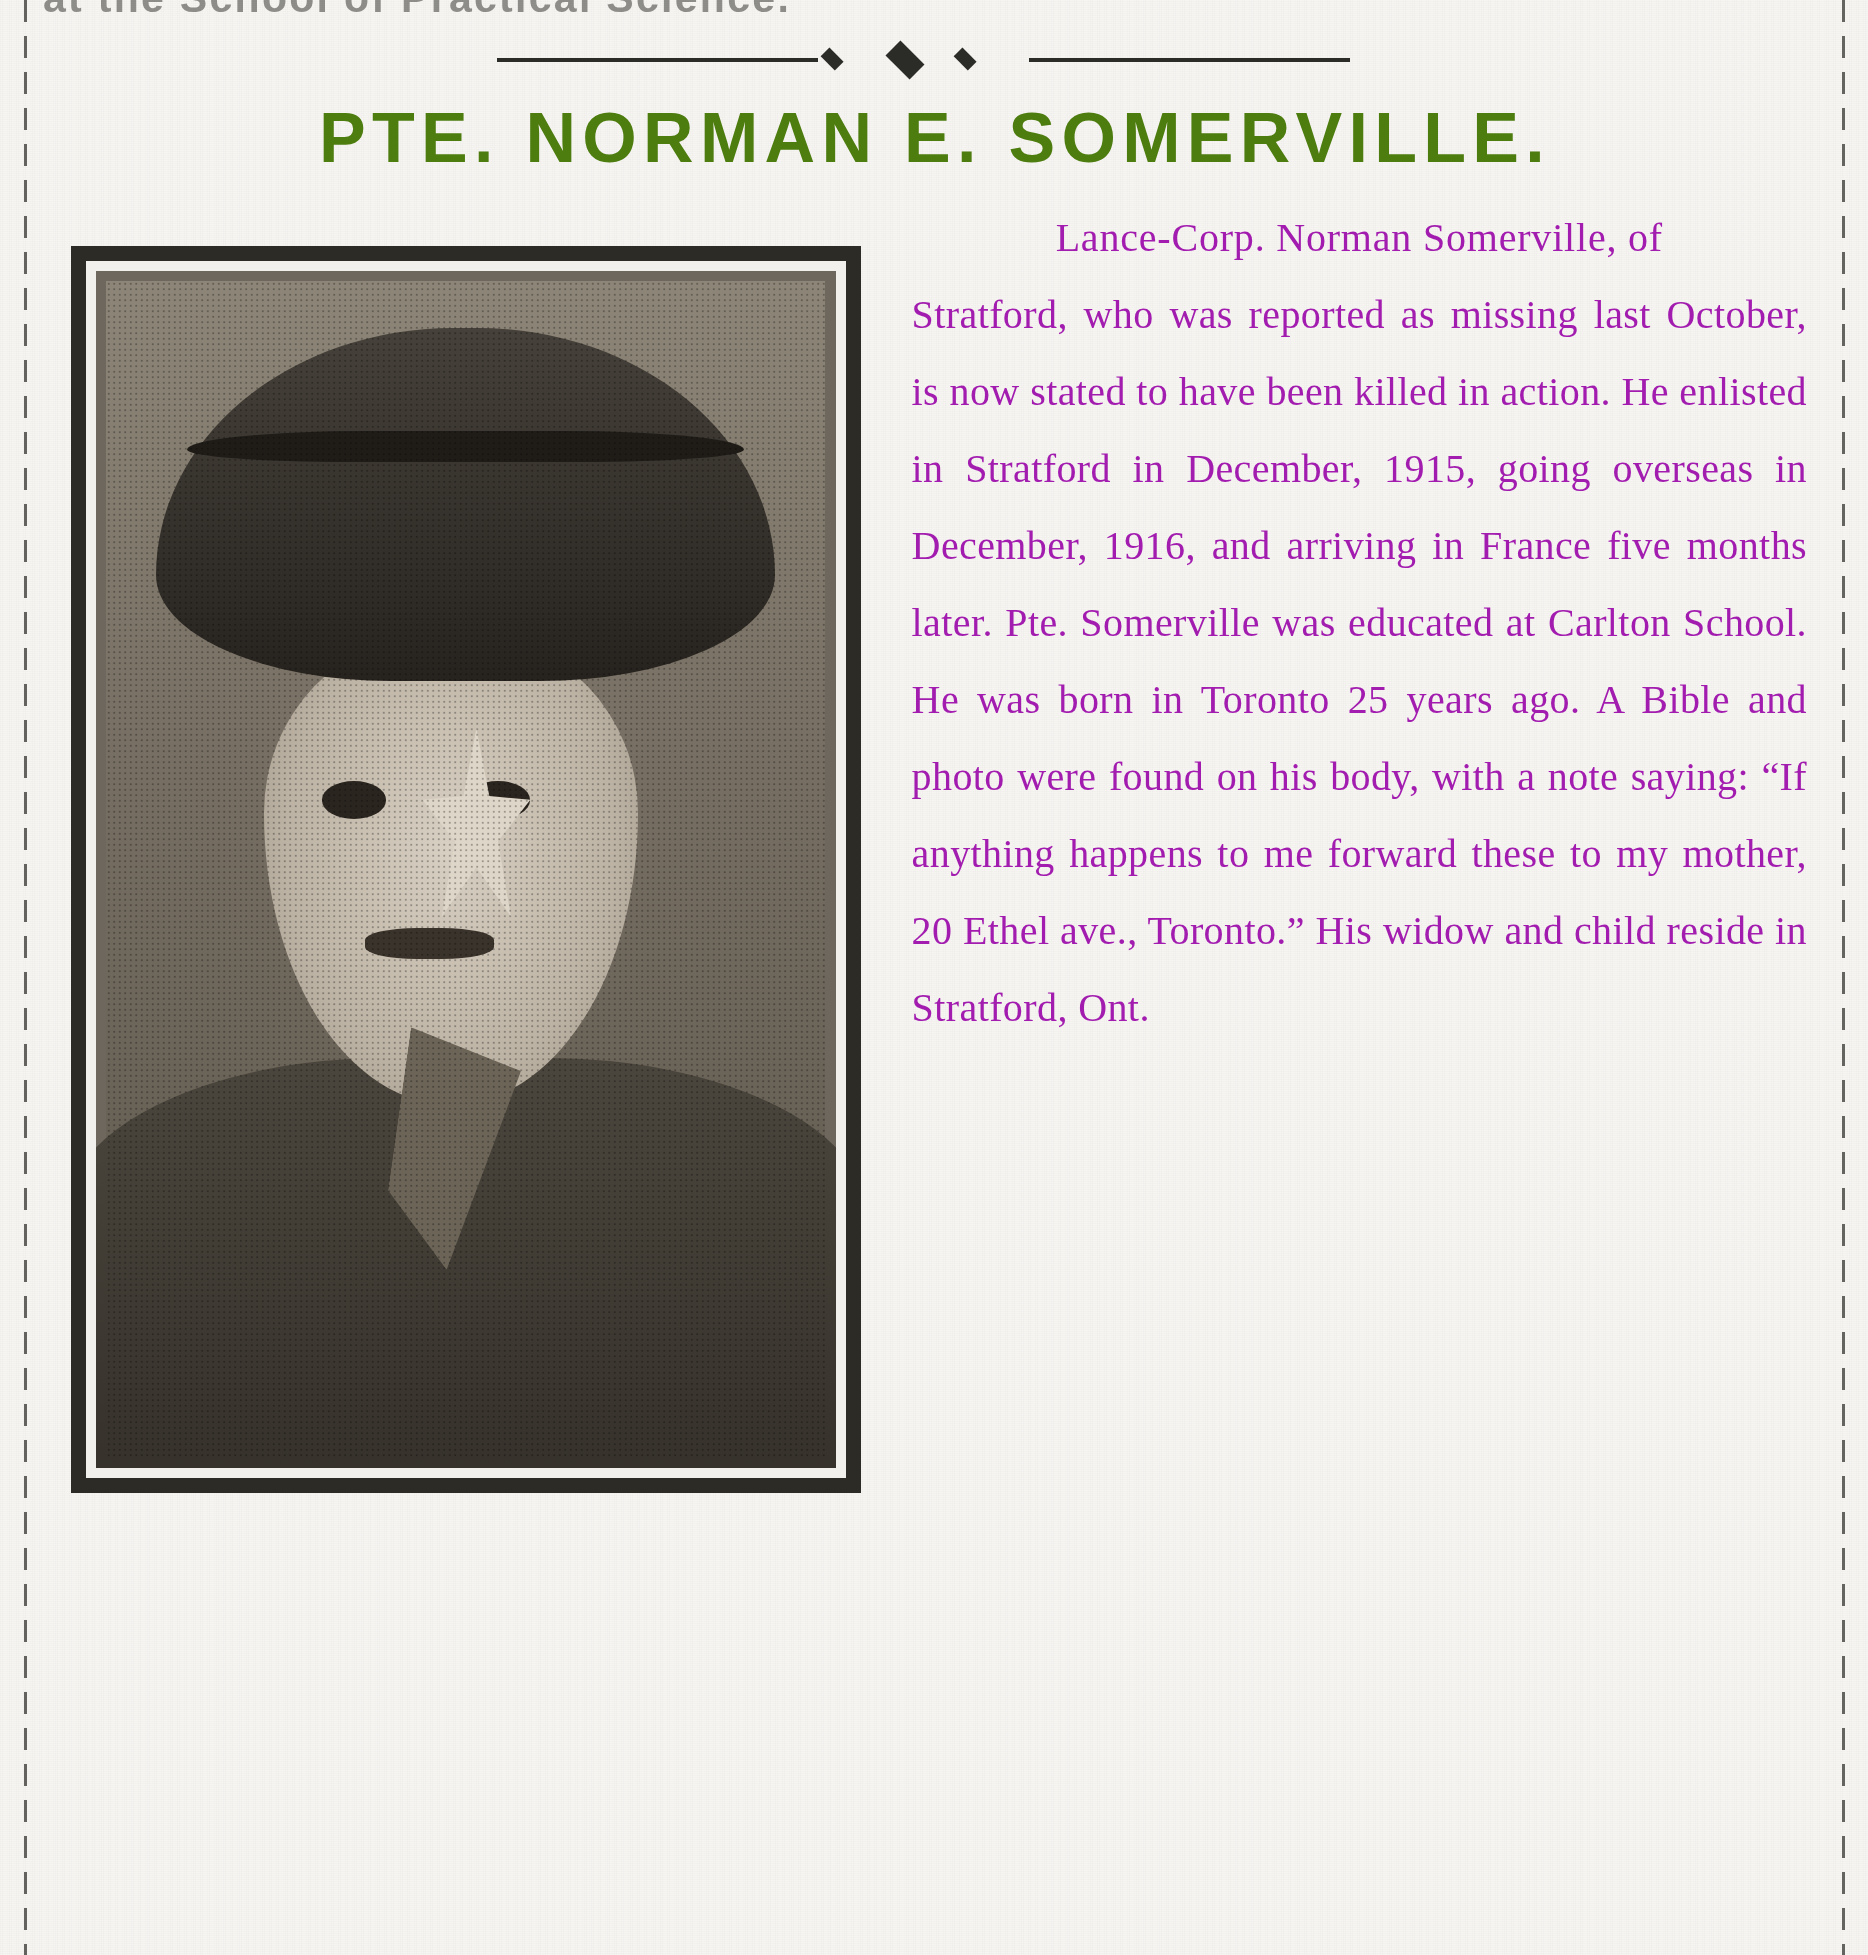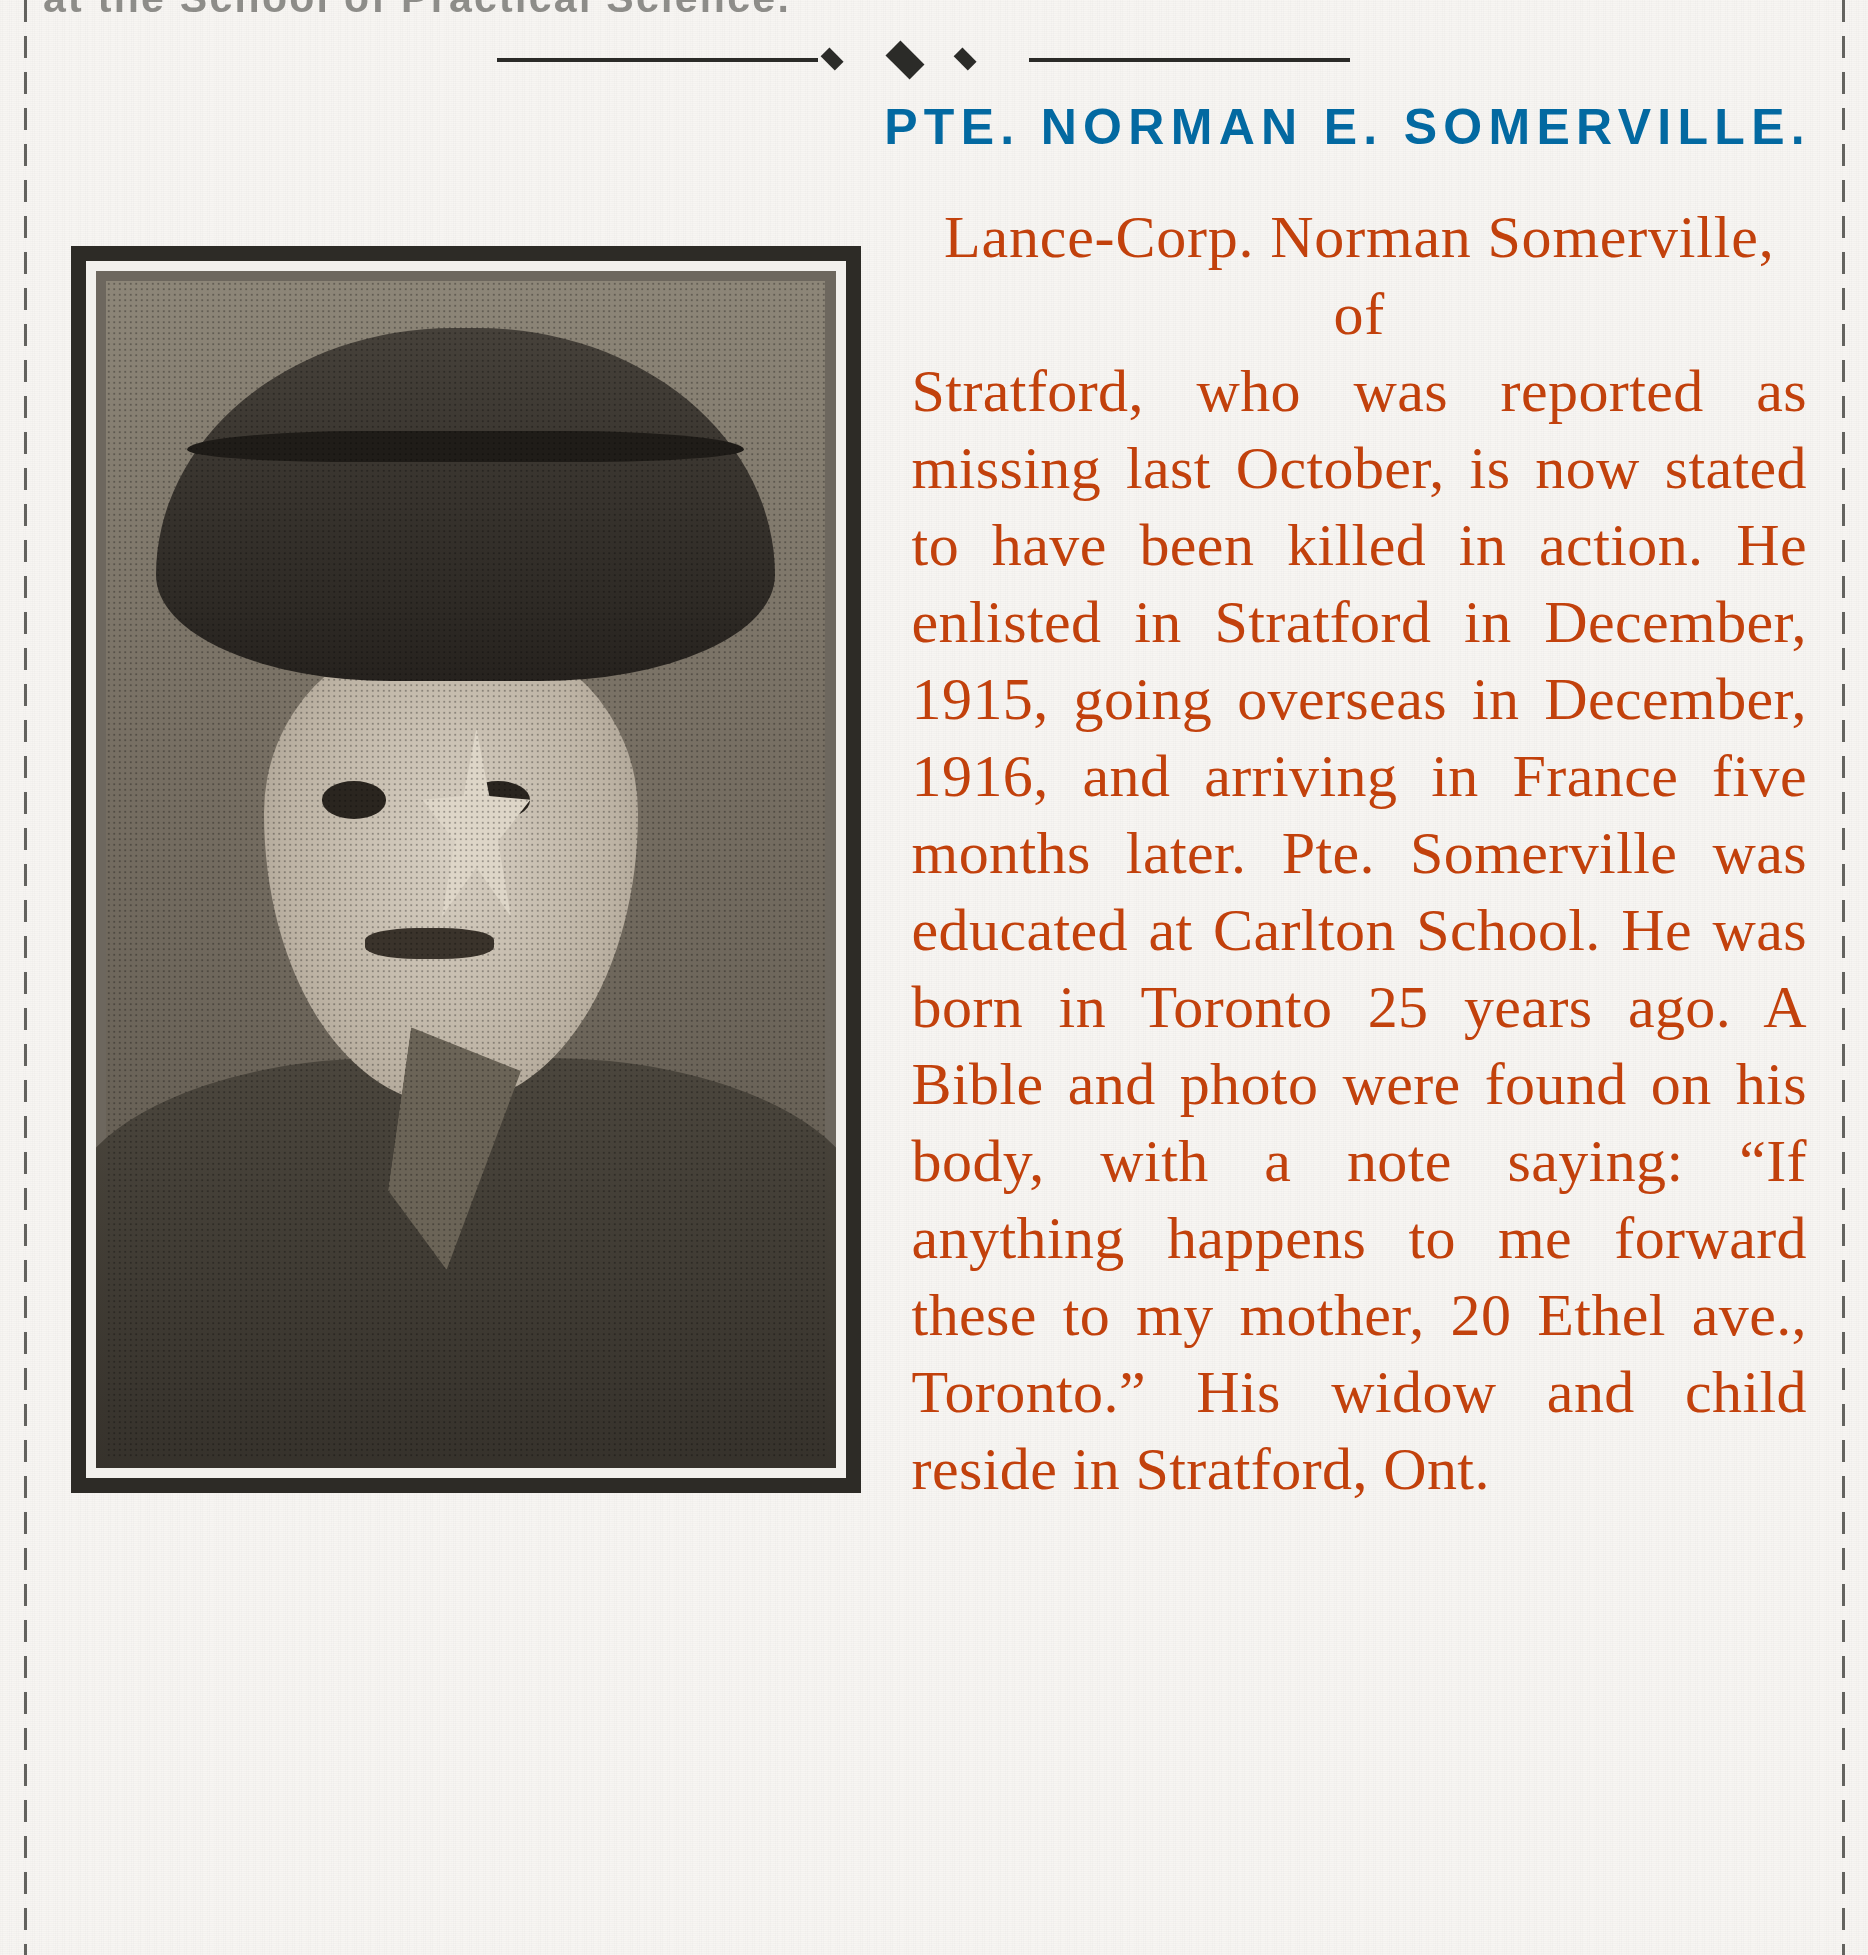--- a/index.html
+++ b/index.html
@@ -86,38 +86,38 @@
   .diamond.d2 { left: 391px; }
   .diamond.d3 { left: 458px; }
   .diamond.d2 { width: 34px; height: 34px; top: -3.9px; }
 
   
   .headline {
     position: absolute;
     left: 59px;
     top: 98px;
     width: 1752px;
-    text-align: right;
+    text-align: center;
     font-family: "Liberation Sans", sans-serif;
     font-weight: 700;
-    font-size: 50px;
+    font-size: 70px;
     letter-spacing: 6.3px;
-    color: #0369a1;
+    color: #4d7c0f;
     white-space: nowrap;
   }
 
   
   .article {
     position: absolute;
     left: 51px;
     top: 199px;
     width: 1756px;
-    font-size: 60px;
+    font-size: 40px;
     line-height: 77px;
-    color: #c2410c;
+    color: #a21caf;
     text-align: justify;
     letter-spacing: 0.4px;
   }
   .article p { margin: 0; }
   .lead-line {
     display: block;
     text-align: center;
     letter-spacing: 0.8px;
   }
   

